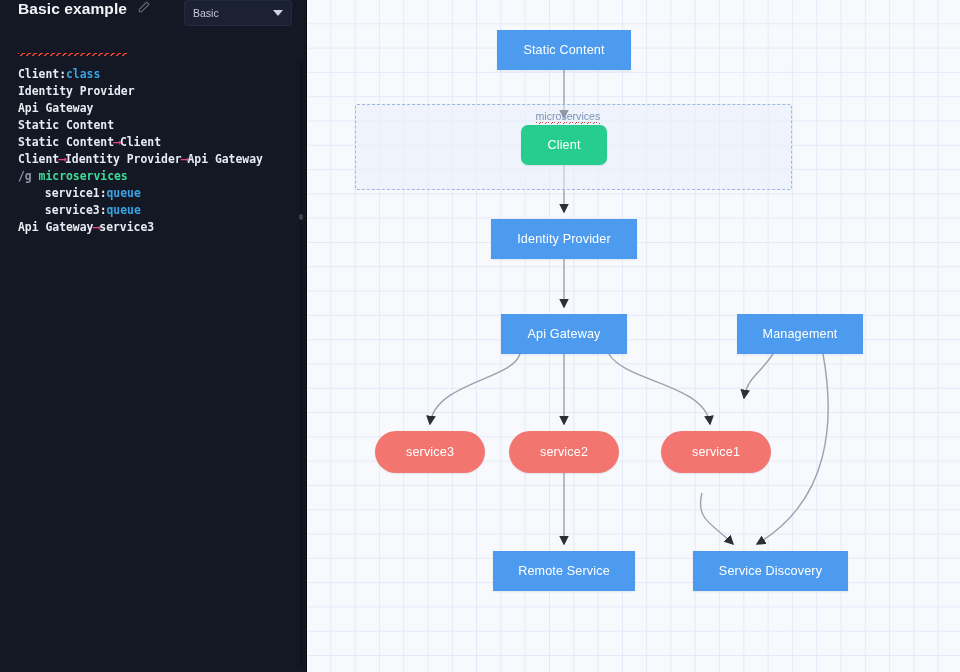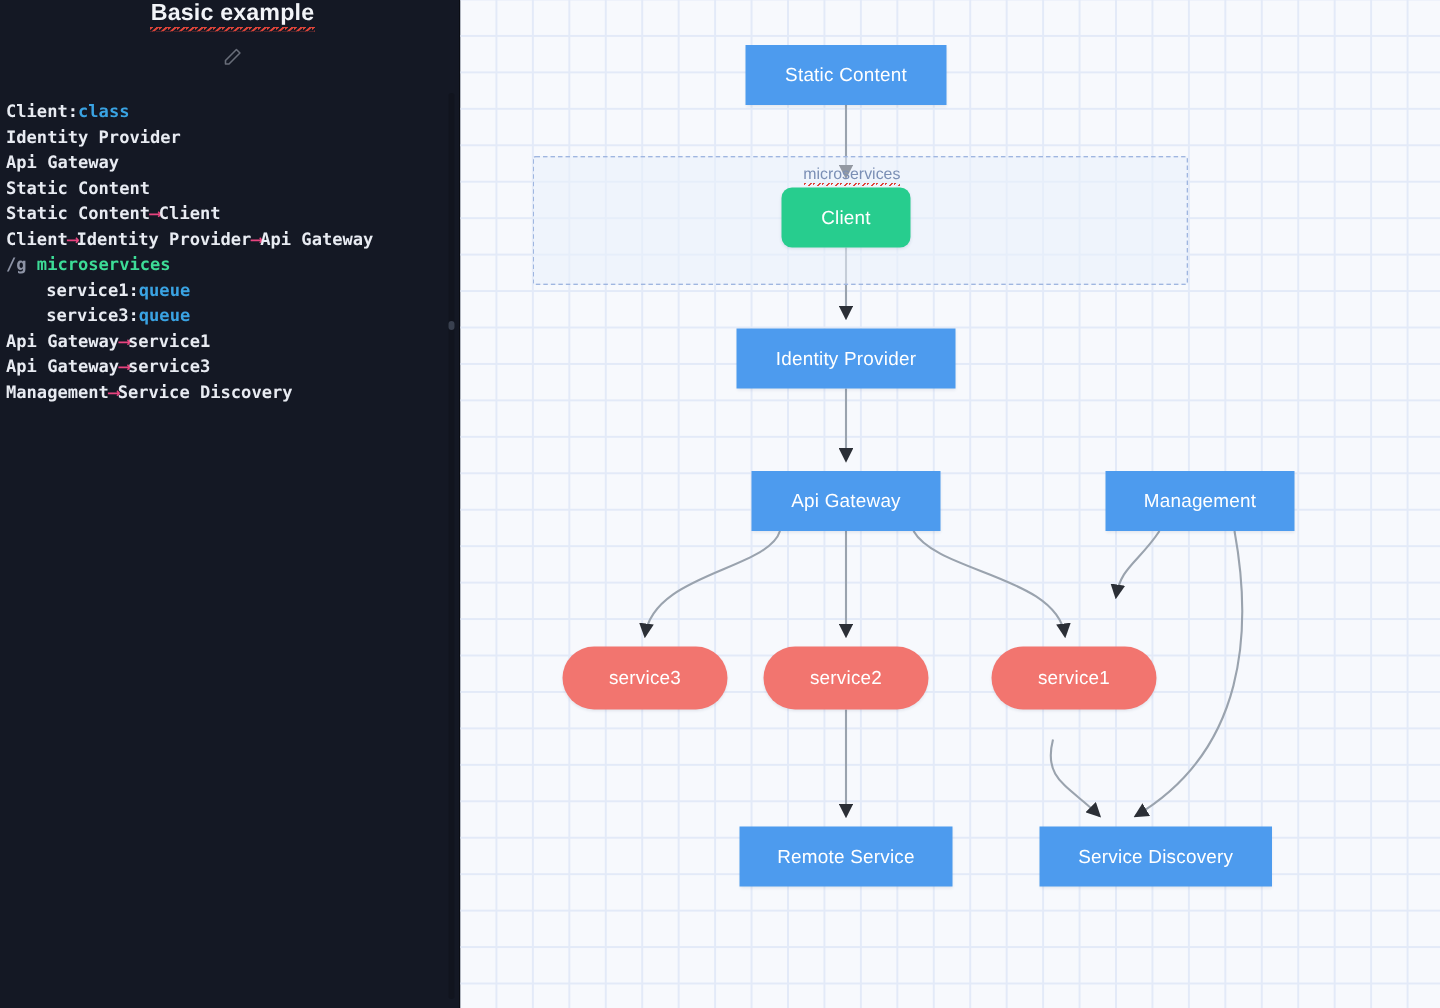--- a/index.html
+++ b/index.html
@@ -16,44 +16,42 @@
   .editor-panel {
     width: 307px; height: 672px;
     background: #141824;
     position: relative;
     flex: 0 0 307px;
     border-right: 1px solid #0a0c12;
   }
   .editor-header {
     height: 56px;
     display: flex;
-    align-items: center;
     padding: 0 14px 0 18px;
     gap: 10px;
-    flex-direction: column;
   }
   .doc-title {
     font-size: 15.5px;
     font-weight: bold;
     color: #f2f4f8;
     letter-spacing: .1px;
     white-space: nowrap;
     position: relative;
     text-decoration: none;
     background-image: repeating-linear-gradient(
         135deg, #e0453a 0 1.4px, transparent 1.4px 3px);
     background-repeat: repeat-x;
     background-size: 6px 3px;
     background-position: 0 100%;
     padding-bottom: 3px;
   }
   .pencil-icon { width: 14px; height: 14px; opacity: .45; flex: 0 0 auto; }
   .header-spacer { flex: 1 1 auto; }
   .mode-select {
-    width: 98px; height: 26px;
+    width: 108px; height: 26px;
     background: #1b2033;
     border: 1px solid #232a40;
     border-radius: 3px;
     display: flex;
     align-items: center;
     padding: 0 8px;
     color: #c6cbd8;
     font-size: 10.5px;
     gap: 44px;
   }
@@ -62,21 +60,21 @@
     width: 0; height: 0;
     border-left: 5px solid transparent;
     border-right: 5px solid transparent;
     border-top: 6px solid #cfd4e0;
   }
 
   .code-area {
     position: absolute;
     left: 0; top: 56px; right: 0; bottom: 0;
     background: #141824;
-    padding: 10px 14px 0 4px;
+    padding: 10px 14px 0 18px;
     font-family: "DejaVu Sans Mono", monospace;
     font-size: 11.4px;
     line-height: 17px;
     color: #e8ebf2;
     overflow: hidden;
   }
   .code-line { white-space: pre; font-weight: bold; }
   .tok-def    { color: #e8ebf2; }
   .tok-type   { color: #3aa3e3; }
   .tok-group  { color: #3ddc97; }
@@ -179,23 +177,21 @@
       <div id="code-lines">
           <div class="code-line"><span class="tok-def">Client</span><span class="tok-def">:</span><span class="tok-type">class</span></div>
           <div class="code-line"><span class="tok-def">Identity Provider</span></div>
           <div class="code-line"><span class="tok-def">Api Gateway</span></div>
           <div class="code-line"><span class="tok-def">Static Content</span></div>
           <div class="code-line"><span class="tok-def">Static Content</span><span class="tok-arrow">⟶</span><span class="tok-def">Client</span></div>
           <div class="code-line"><span class="tok-def">Client</span><span class="tok-arrow">⟶</span><span class="tok-def">Identity Provider</span><span class="tok-arrow">⟶</span><span class="tok-def">Api Gateway</span></div>
           <div class="code-line"><span class="tok-slash">/g</span><span class="tok-def"> </span><span class="tok-group">microservices</span></div>
           <div class="code-line"><span class="indent"> </span><span class="tok-def">service1</span><span class="tok-def">:</span><span class="tok-type">queue</span></div>
           <div class="code-line"><span class="indent"> </span><span class="tok-def">service3</span><span class="tok-def">:</span><span class="tok-type">queue</span></div>
-          <div class="code-line"><span class="tok-def">Api Gateway</span><span class="tok-arrow">⟶</span><span class="tok-def">service1</span></div>
           <div class="code-line"><span class="tok-def">Api Gateway</span><span class="tok-arrow">⟶</span><span class="tok-def">service3</span></div>
-          <div class="code-line"><span class="tok-def">Management</span><span class="tok-arrow">⟶</span><span class="tok-def">Service Discovery</span></div>
         </div>
     </div>
 
     <div class="editor-scrollbar">
       <div class="thumb"></div>
     </div>
   </div>
 
   <div class="canvas">
 

